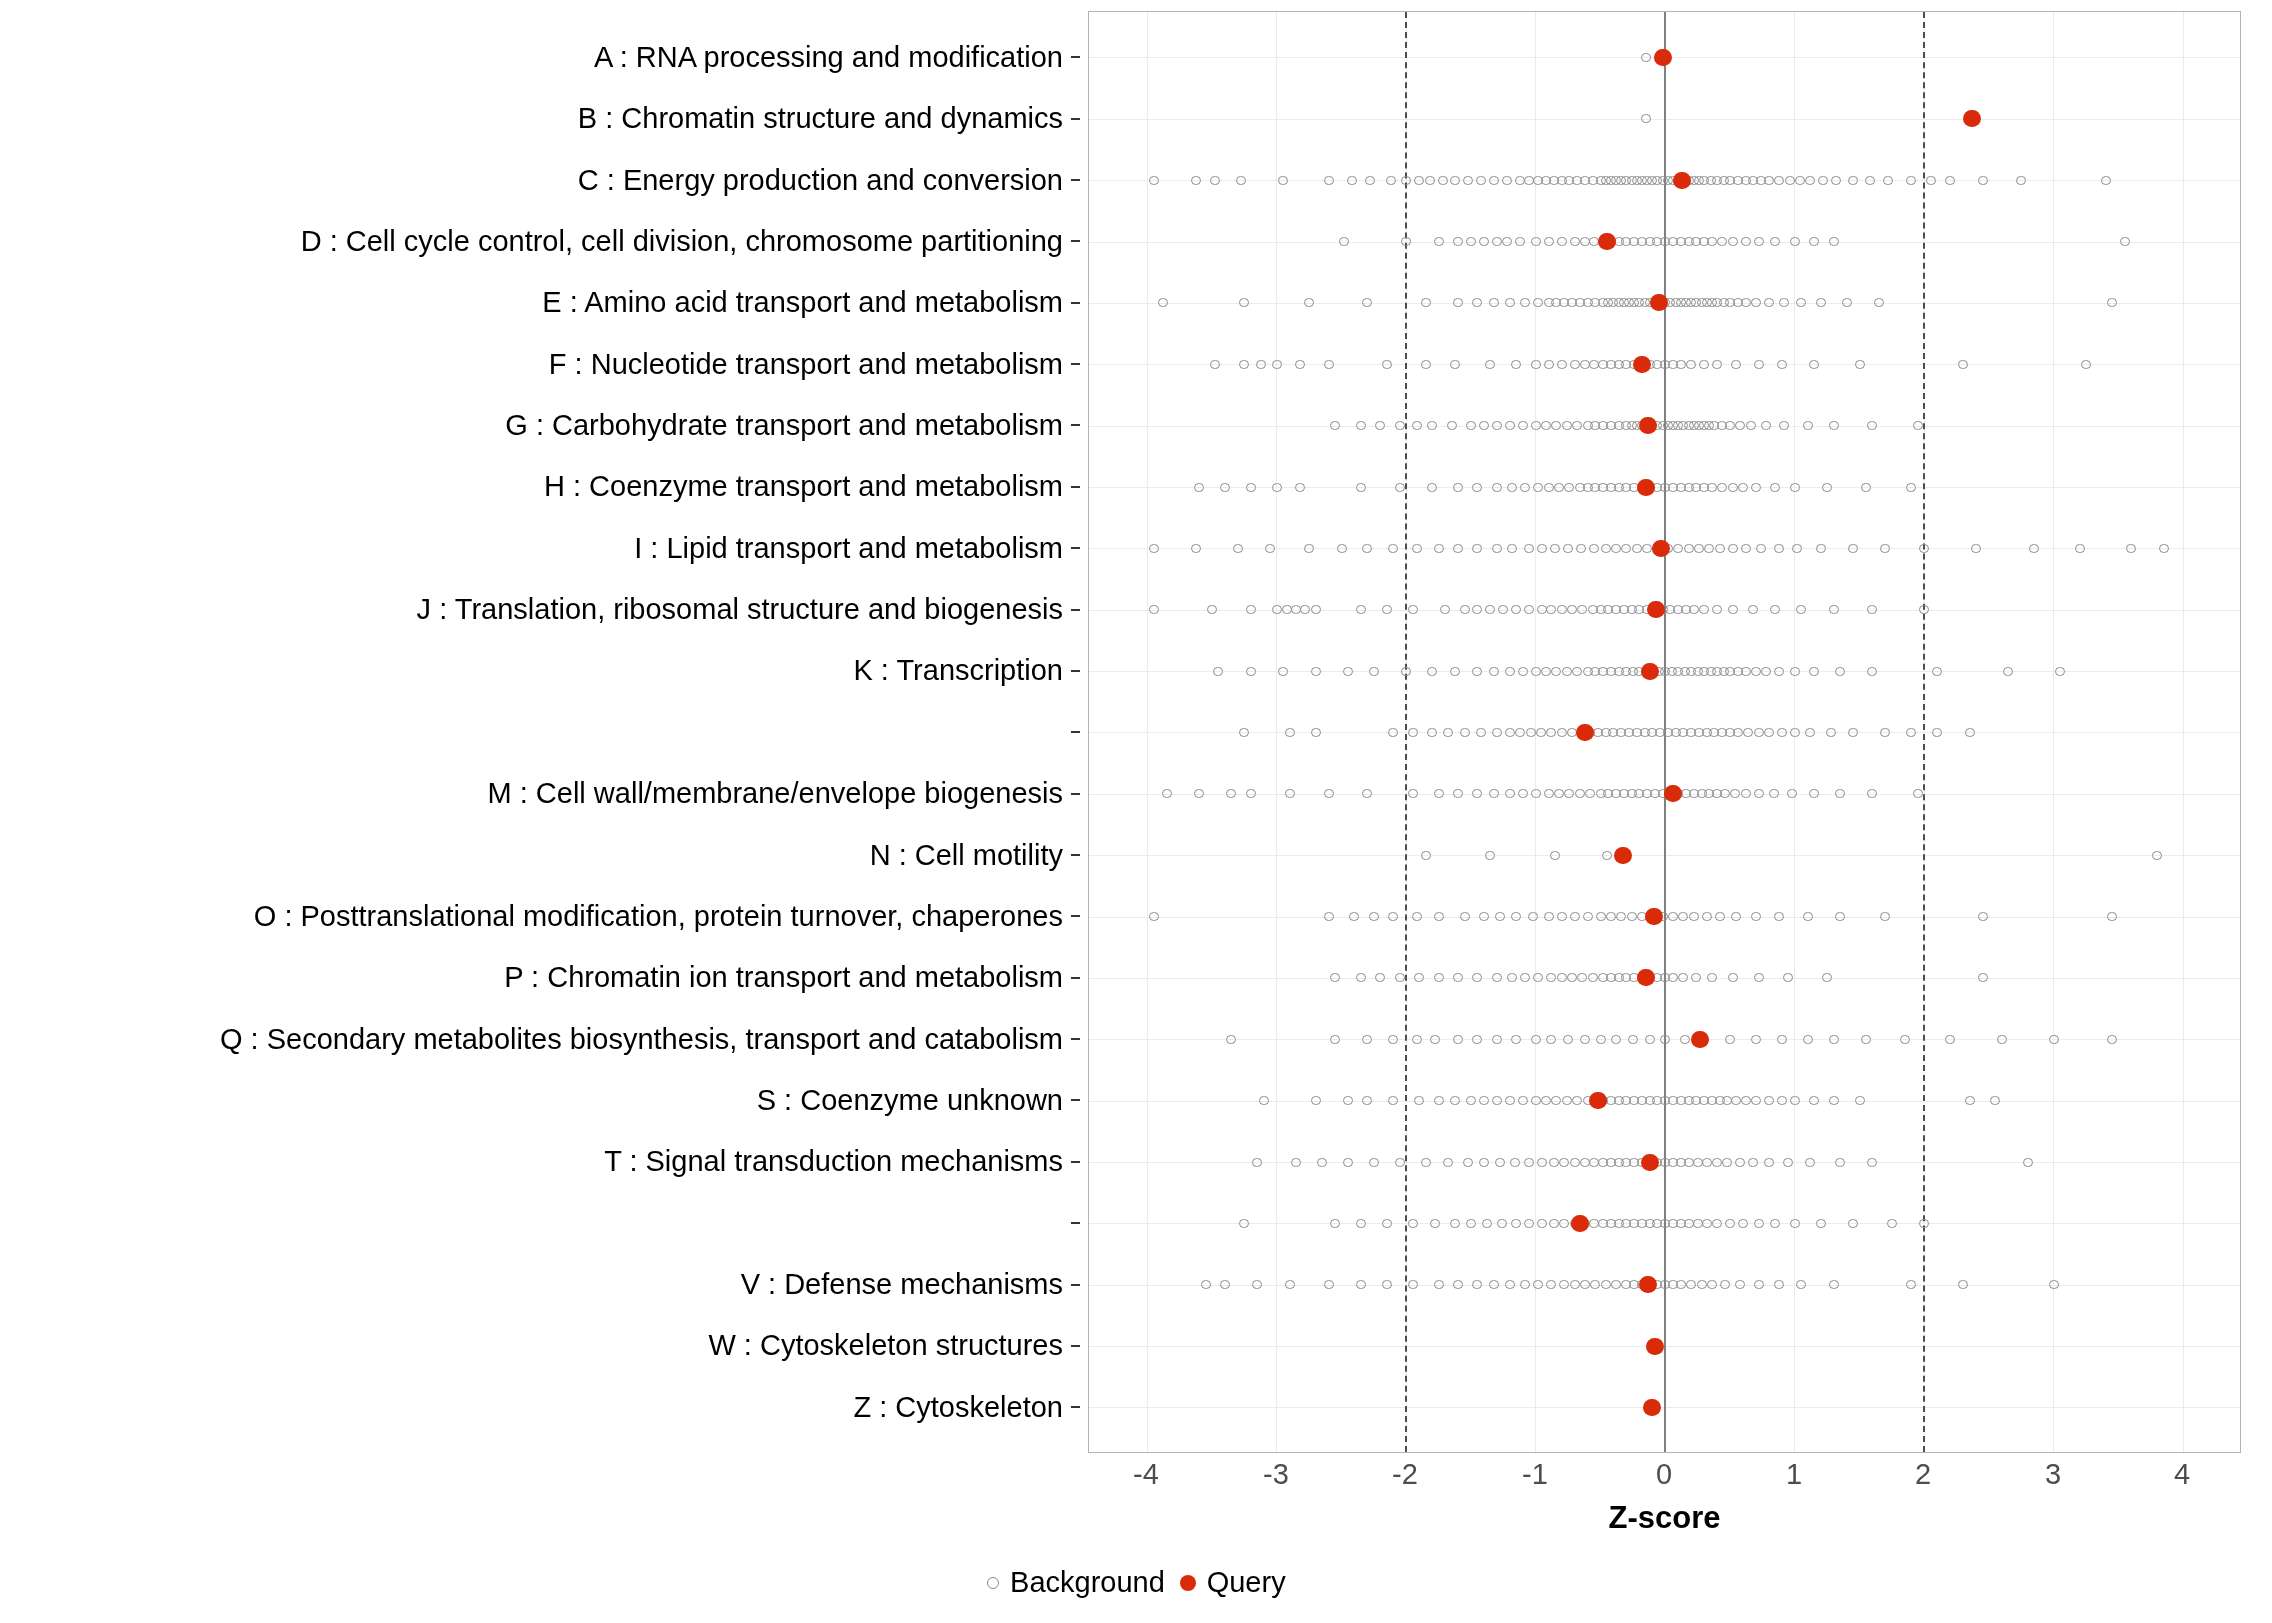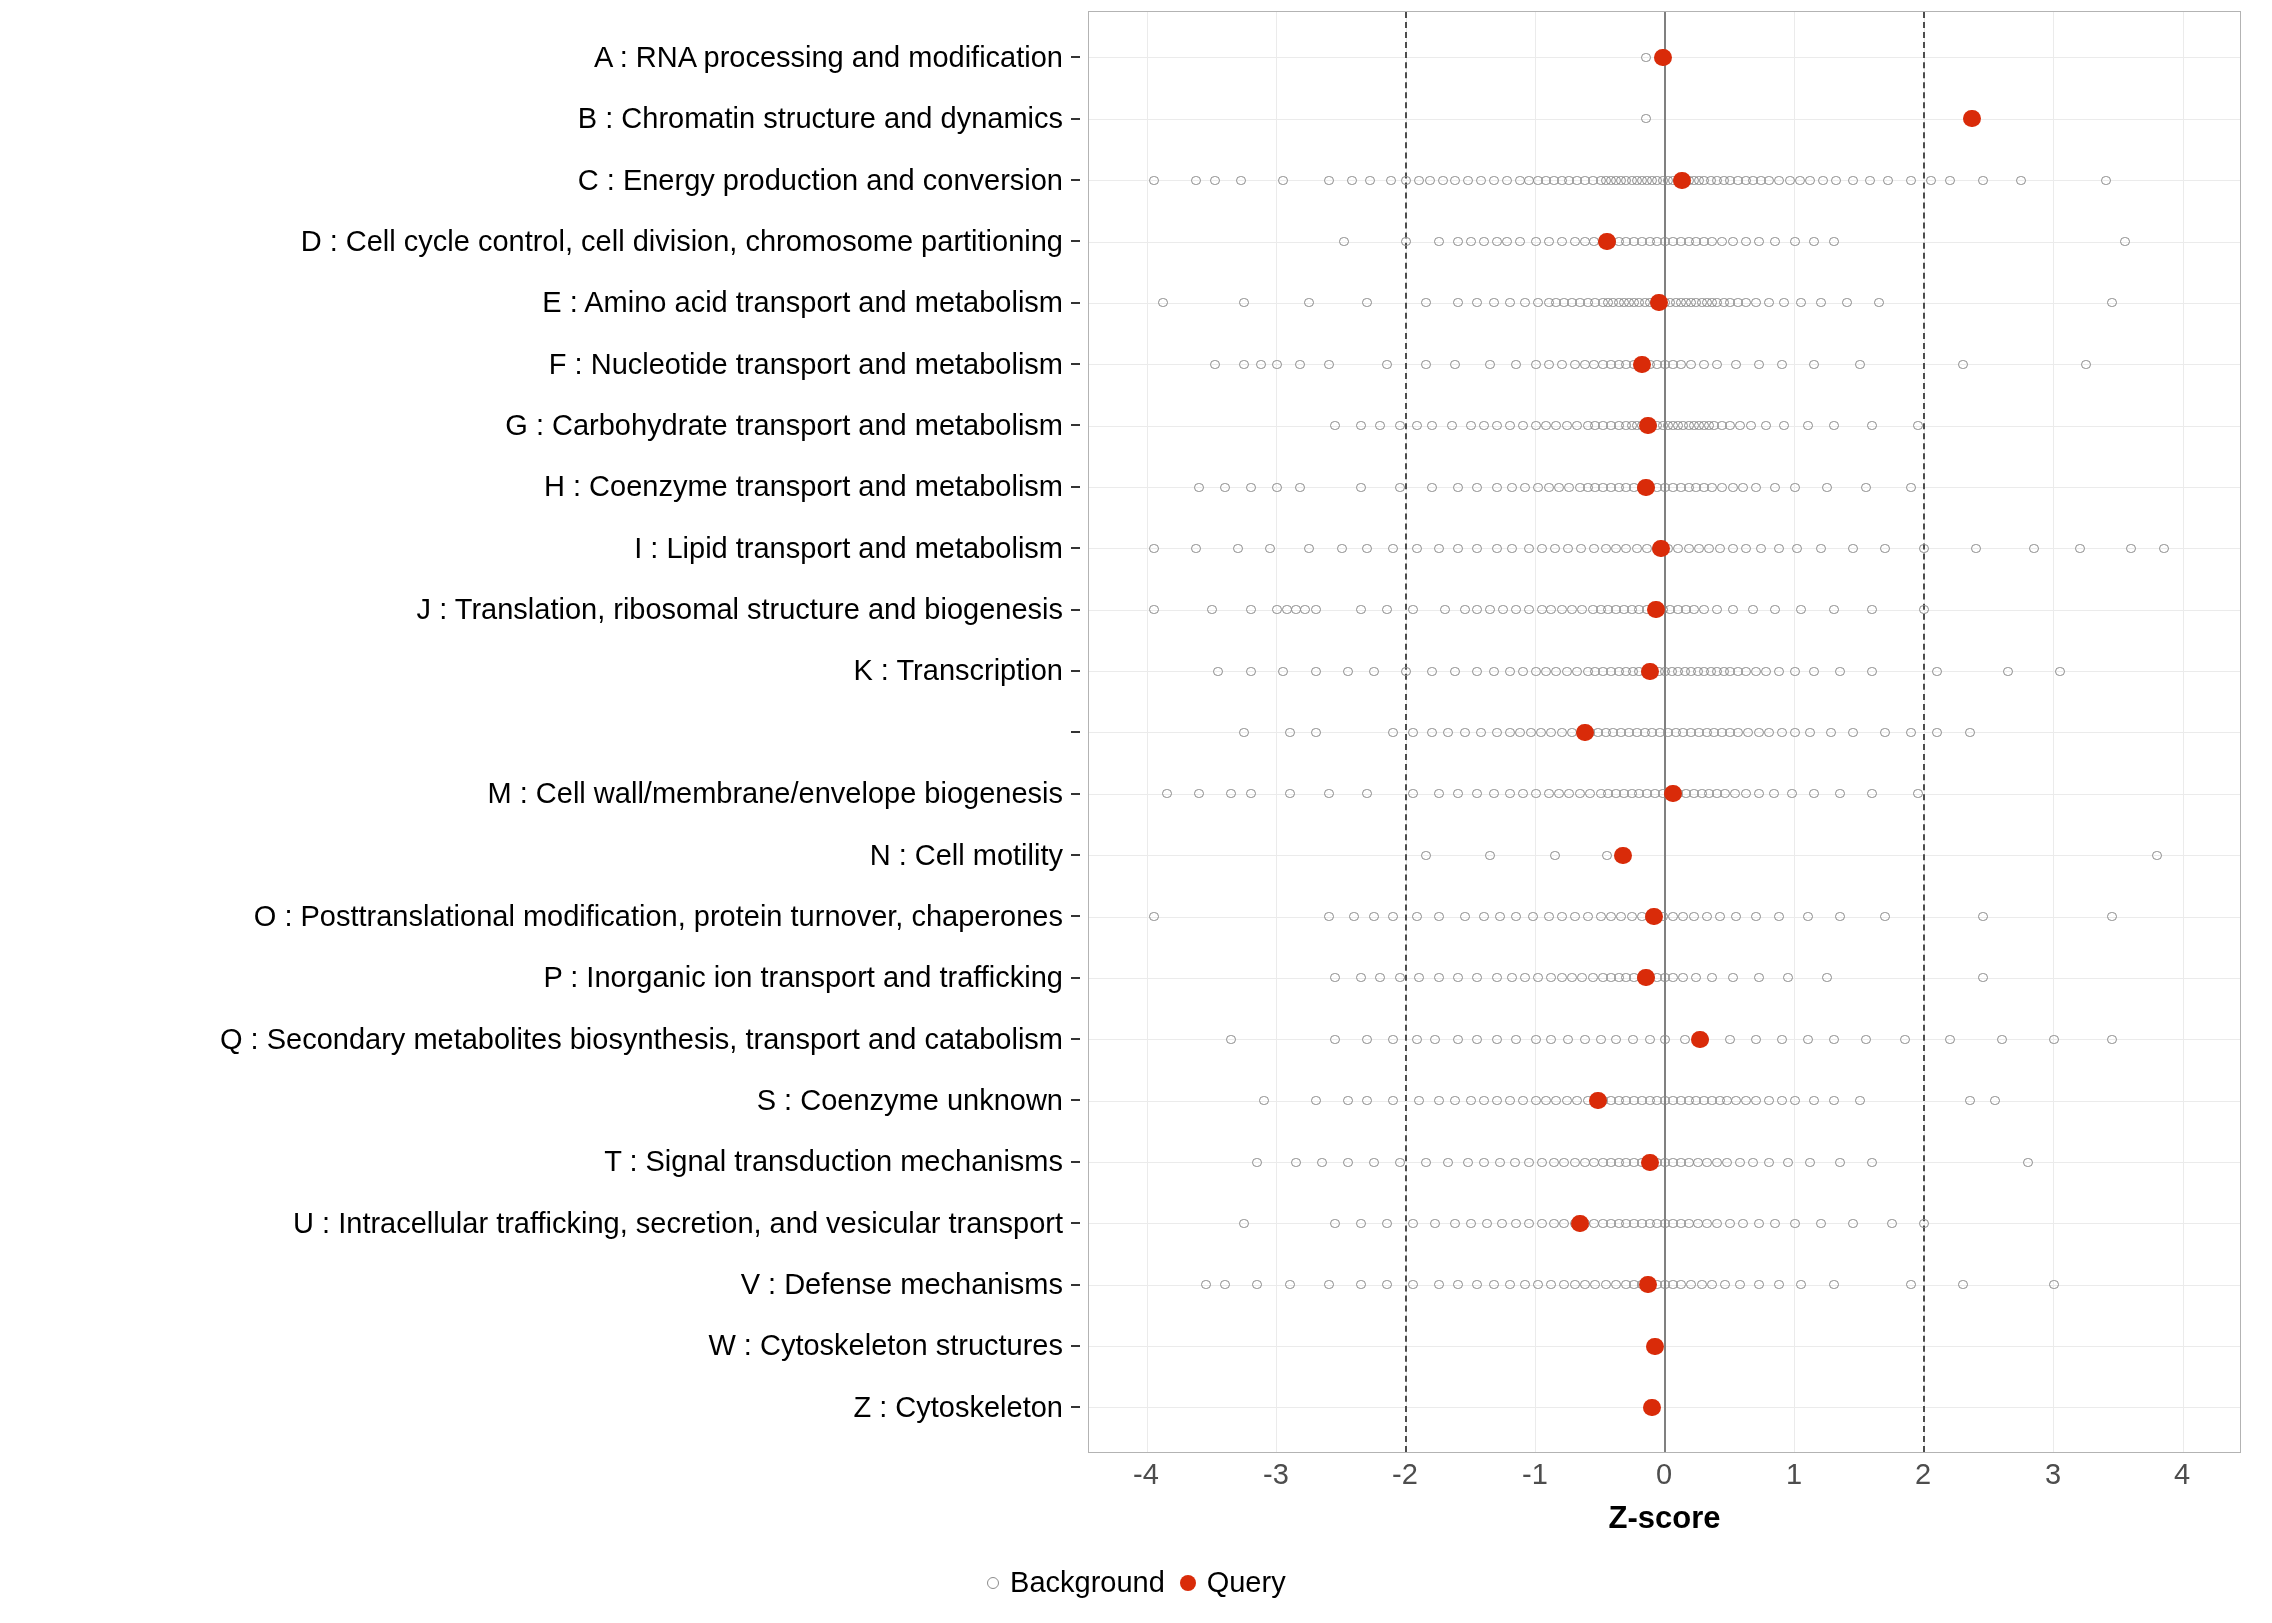--- a/index.html
+++ b/index.html
@@ -192,29 +192,28 @@
       <div style="position: absolute; left: 1071px; width: 8.7px; height: 1.6px; background: rgb(51, 51, 51); top: 609px;"></div>
       <div class="ylabel" style="top: 670px;">K : Transcription</div>
       <div style="position: absolute; left: 1071px; width: 8.7px; height: 1.6px; background: rgb(51, 51, 51); top: 670px;"></div>
       <div style="position: absolute; left: 1071px; width: 8.7px; height: 1.6px; background: rgb(51, 51, 51); top: 731px;"></div>
       <div class="ylabel" style="top: 793px;">M : Cell wall/membrane/envelope biogenesis</div>
       <div style="position: absolute; left: 1071px; width: 8.7px; height: 1.6px; background: rgb(51, 51, 51); top: 793px;"></div>
       <div class="ylabel" style="top: 855px;">N : Cell motility</div>
       <div style="position: absolute; left: 1071px; width: 8.7px; height: 1.6px; background: rgb(51, 51, 51); top: 854px;"></div>
       <div class="ylabel" style="top: 916px;">O : Posttranslational modification, protein turnover, chaperones</div>
       <div style="position: absolute; left: 1071px; width: 8.7px; height: 1.6px; background: rgb(51, 51, 51); top: 915px;"></div>
-      <div class="ylabel" style="top: 977px;">P : Inorganic ion transport and trafficking</div>
+      <div class="ylabel" style="top: 977px;">P : Chromatin ion transport and metabolism</div>
       <div style="position: absolute; left: 1071px; width: 8.7px; height: 1.6px; background: rgb(51, 51, 51); top: 977px;"></div>
       <div class="ylabel" style="top: 1039px;">Q : Secondary metabolites biosynthesis, transport and catabolism</div>
       <div style="position: absolute; left: 1071px; width: 8.7px; height: 1.6px; background: rgb(51, 51, 51); top: 1038px;"></div>
       <div class="ylabel" style="top: 1100px;">S : Coenzyme unknown</div>
       <div style="position: absolute; left: 1071px; width: 8.7px; height: 1.6px; background: rgb(51, 51, 51); top: 1099px;"></div>
       <div class="ylabel" style="top: 1161px;">T : Signal transduction mechanisms</div>
       <div style="position: absolute; left: 1071px; width: 8.7px; height: 1.6px; background: rgb(51, 51, 51); top: 1161px;"></div>
-      <div class="ylabel" style="top: 1223px;">U : Intracellular trafficking, secretion, and vesicular transport</div>
       <div style="position: absolute; left: 1071px; width: 8.7px; height: 1.6px; background: rgb(51, 51, 51); top: 1222px;"></div>
       <div class="ylabel" style="top: 1284px;">V : Defense mechanisms</div>
       <div style="position: absolute; left: 1071px; width: 8.7px; height: 1.6px; background: rgb(51, 51, 51); top: 1284px;"></div>
       <div class="ylabel" style="top: 1345px;">W : Cytoskeleton structures</div>
       <div style="position: absolute; left: 1071px; width: 8.7px; height: 1.6px; background: rgb(51, 51, 51); top: 1345px;"></div>
       <div class="ylabel" style="top: 1407px;">Z : Cytoskeleton</div>
       <div style="position: absolute; left: 1071px; width: 8.7px; height: 1.6px; background: rgb(51, 51, 51); top: 1406px;"></div>
     </div>
 
   <div id="panel">

